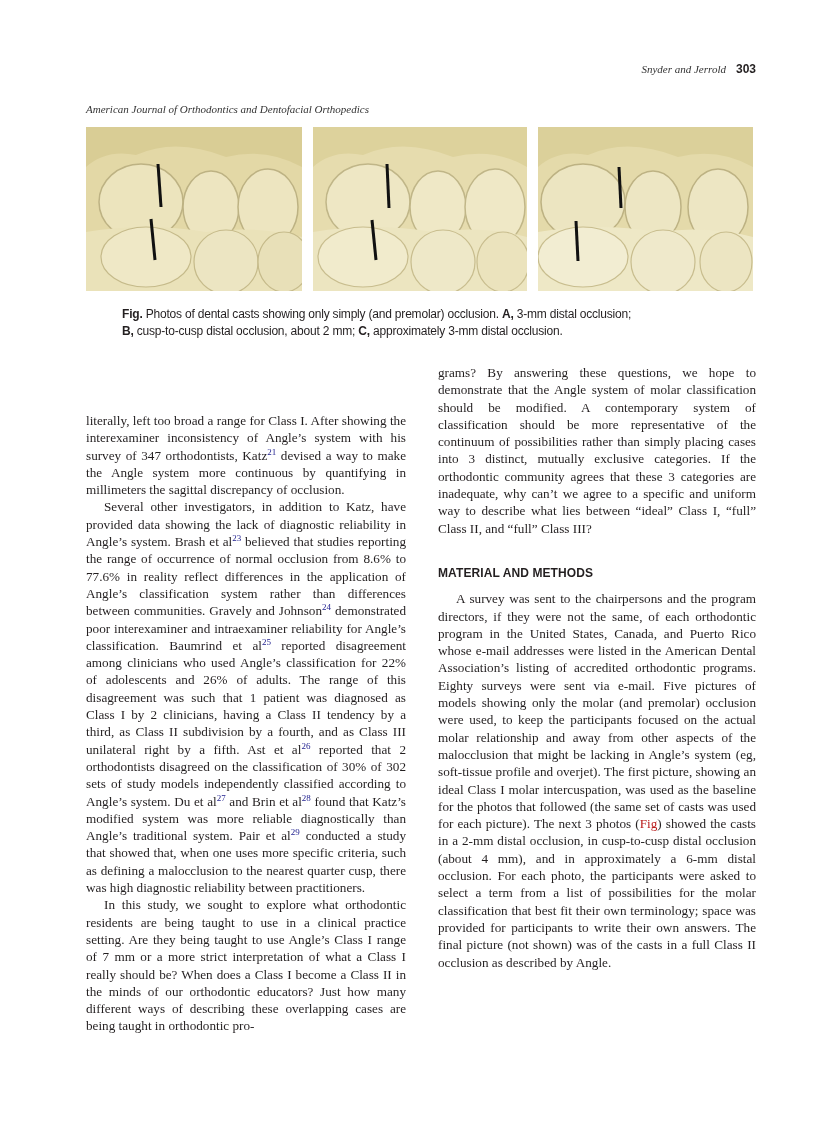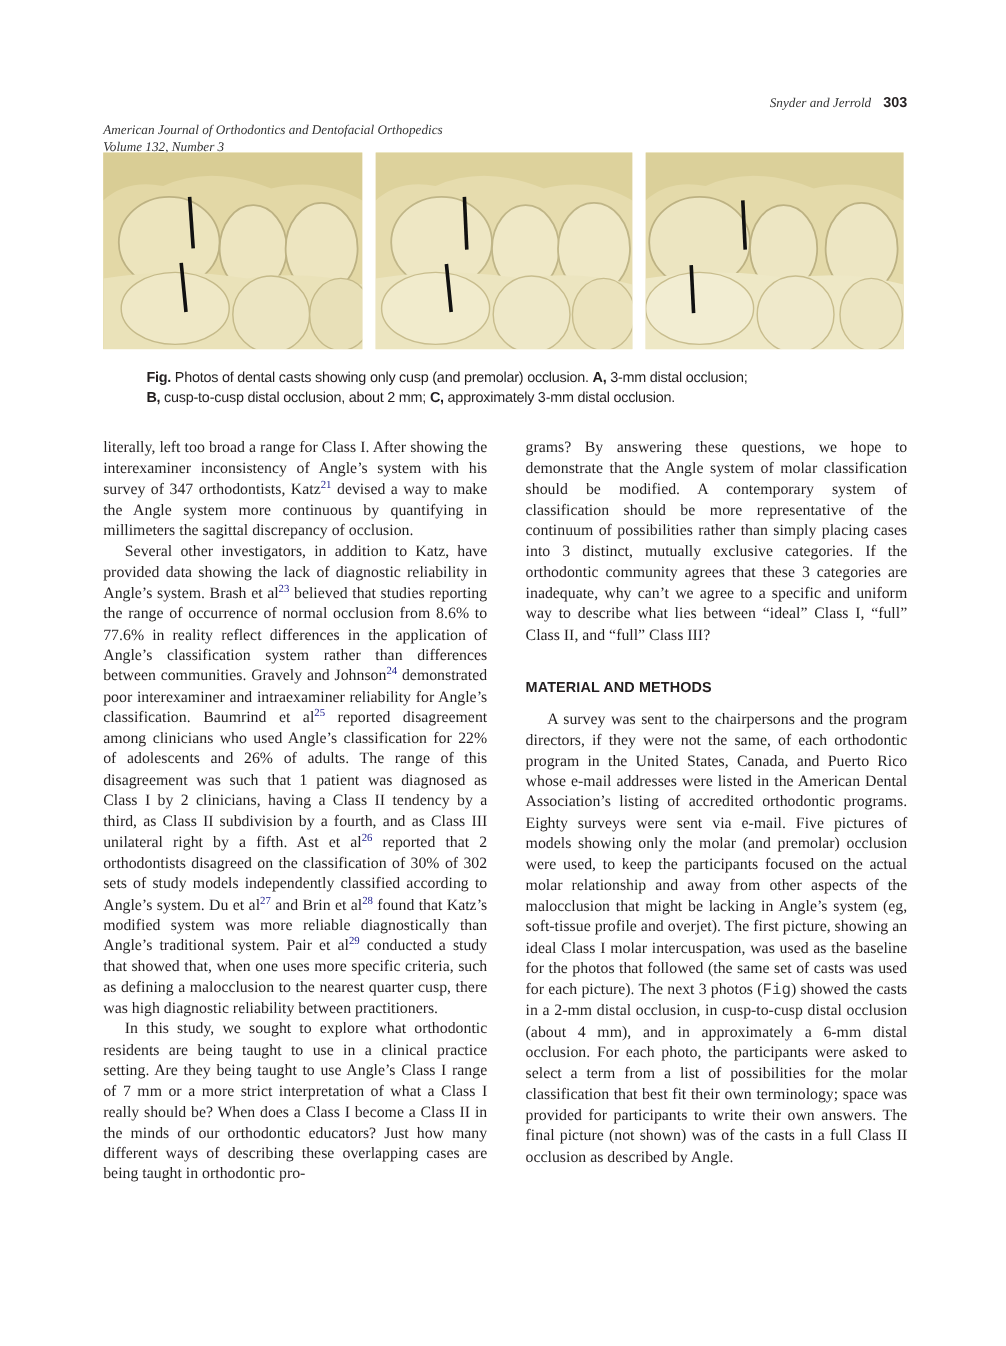--- a/index.html
+++ b/index.html
@@ -1,41 +1,40 @@
 <!DOCTYPE html>
 <html><head>
 <meta charset="utf-8">
 <style>
   html, body { margin:0; padding:0; background:#ffffff; }
   body { width:838px; height:1122px; position:relative; overflow:hidden; color:#231f20; }
   .header { position:absolute; top:62px; left:86px; width:670px; font-family:"Liberation Serif", serif; font-style:italic; font-size:11px; line-height:14px; color:#333; }
   .header .left { position:absolute; left:0; top:0;margin-top:40px; }
-  .header .right { position:absolute; right:0; top:16px; white-space:nowrap; }
+  .header .right { position:absolute; right:0; top:0; white-space:nowrap; }
   .header .pageno { font-family:"Liberation Sans", sans-serif; font-style:normal; font-weight:bold; font-size:12px; margin-left:10px; color:#231f20; }
   .figure { position:absolute; top:127px; left:86px; width:667px; height:164px; }
   .panel { position:absolute; top:0; height:164px; overflow:hidden; background:#e6dcae; }
   .panel svg { display:block; }
   .caption { position:absolute; top:306px; left:122px; width:620px; font-family:"Liberation Sans", sans-serif; font-size:12px; line-height:17px; color:#231f20; letter-spacing:-0.2px; }
   .caption b { font-weight:bold; }
   .col { position:absolute; top:364px; width:320px; font-family:"Liberation Serif", serif; font-size:13.2px; line-height:17.3px; text-align:justify; color:#231f20; }
-  .col.left { left:86px; }
+  .col.left { left:86px;margin-top:48px; }
   .col.right { left:438px; width:318px; }
   .col p { margin:0; text-indent:0; }
   .col p.indent { text-indent:18px; }
   .col sup { font-size:9px; line-height:0; vertical-align:5px; color:#1a1a8c; }
-  .ref { color:#404040;font-family:Liberation Mono, monospace; }
+  .ref { color:#b91c1c; }
   .section-heading { font-family:"Liberation Sans", sans-serif; font-weight:bold; font-size:12px; margin:28px 0 8px 0; letter-spacing:0.1px; text-align:left; }
 </style>
 </head>
 <body>
 
 <div class="header">
   <div class="left">
     <div>American Journal of Orthodontics and Dentofacial Orthopedics</div>
-    <div>Volume 132, Number 3</div>
   </div>
   <div class="right">
     <span>Snyder and Jerrold</span><span class="pageno">303</span>
   </div>
 </div>
 
 <div class="figure">
 
   <div class="panel" style="left:0;width:216px;">
     <svg width="216" height="164" viewBox="0 0 216 164">
@@ -80,21 +79,21 @@
       <ellipse cx="45" cy="130" rx="45" ry="30" fill="#f2edd2" stroke="#c8bd8e" stroke-width="1.2"></ellipse>
       <ellipse cx="125" cy="135" rx="32" ry="32" fill="#efe9cb" stroke="#c8bd8e" stroke-width="1.2"></ellipse>
       <ellipse cx="188" cy="135" rx="26" ry="30" fill="#ece5c2" stroke="#c8bd8e" stroke-width="1.2"></ellipse>
       <line x1="81" y1="40" x2="83" y2="81" stroke="#111" stroke-width="3"></line>
       <line x1="38" y1="94" x2="40" y2="134" stroke="#111" stroke-width="3"></line>
     </svg>
   </div>
 </div>
 
 <div class="caption">
-  <b>Fig.</b><span> Photos of dental casts showing only cusp (and premolar) occlusion. </span><b>A,</b><span> 3-mm distal occlusion;</span><br>
+  <b>Fig.</b><span> Photos of dental casts showing only simply (and premolar) occlusion. </span><b>A,</b><span> 3-mm distal occlusion;</span><br>
   <b>B,</b><span> cusp-to-cusp distal occlusion, about 2 mm; </span><b>C,</b><span> approximately 3-mm distal occlusion.</span>
 </div>
 
 <div class="col left">
   <p><span>literally, left too broad a range for Class I. After showing the interexaminer inconsistency of Angle’s system with his survey of 347 orthodontists, Katz</span><sup>21</sup><span> devised a way to make the Angle system more continuous by quantifying in millimeters the sagittal discrepancy of occlusion.</span></p>
   <p class="indent"><span>Several other investigators, in addition to Katz, have provided data showing the lack of diagnostic reliability in Angle’s system. Brash et al</span><sup>23</sup><span> believed that studies reporting the range of occurrence of normal occlusion from 8.6% to 77.6% in reality reflect differences in the application of Angle’s classification system rather than differences between communities. Gravely and Johnson</span><sup>24</sup><span> demonstrated poor interexaminer and intraexaminer reliability for Angle’s classification. Baumrind et al</span><sup>25</sup><span> reported disagreement among clinicians who used Angle’s classification for 22% of adolescents and 26% of adults. The range of this disagreement was such that 1 patient was diagnosed as Class I by 2 clinicians, having a Class II tendency by a third, as Class II subdivision by a fourth, and as Class III unilateral right by a fifth. Ast et al</span><sup>26</sup><span> reported that 2 orthodontists disagreed on the classification of 30% of 302 sets of study models independently classified according to Angle’s system. Du et al</span><sup>27</sup><span> and Brin et al</span><sup>28</sup><span> found that Katz’s modified system was more reliable diagnostically than Angle’s traditional system. Pair et al</span><sup>29</sup><span> conducted a study that showed that, when one uses more specific criteria, such as defining a malocclusion to the nearest quarter cusp, there was high diagnostic reliability between practitioners.</span></p>
   <p class="indent">In this study, we sought to explore what orthodontic residents are being taught to use in a clinical practice setting. Are they being taught to use Angle’s Class I range of 7 mm or a more strict interpretation of what a Class I really should be? When does a Class I become a Class II in the minds of our orthodontic educators? Just how many different ways of describing these overlapping cases are being taught in orthodontic pro-</p>
 </div>
 
 <div class="col right">

